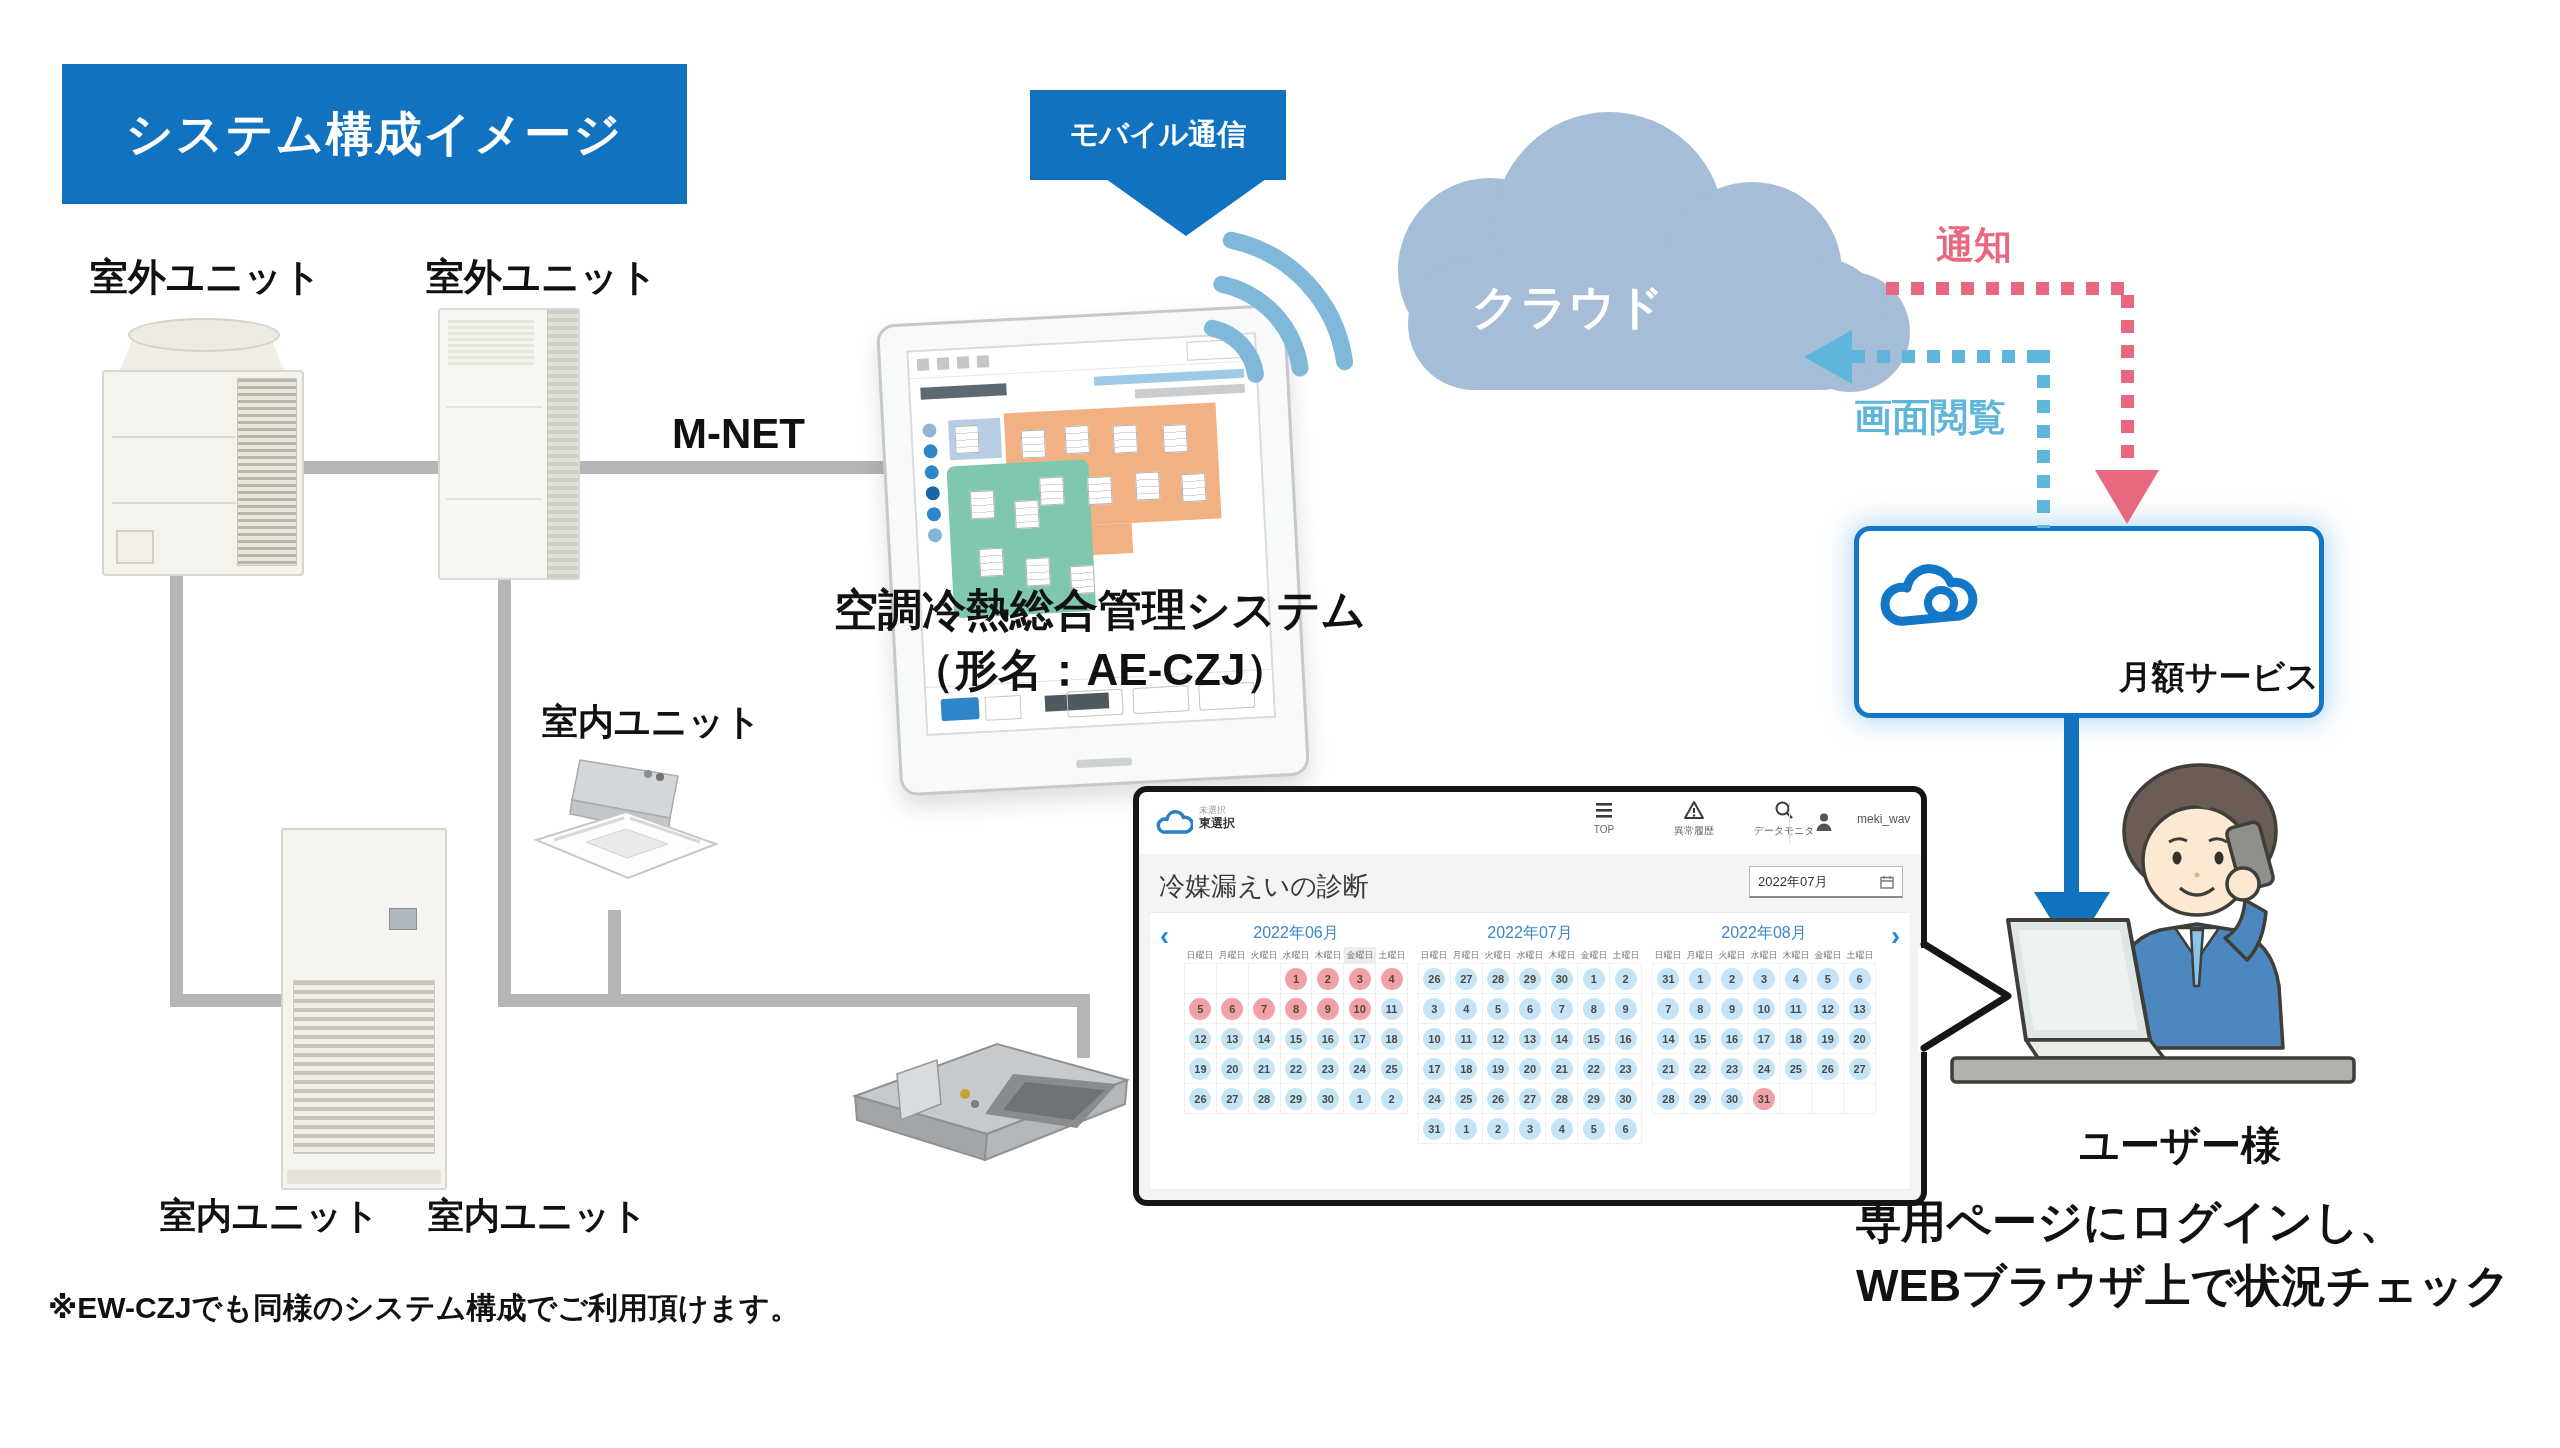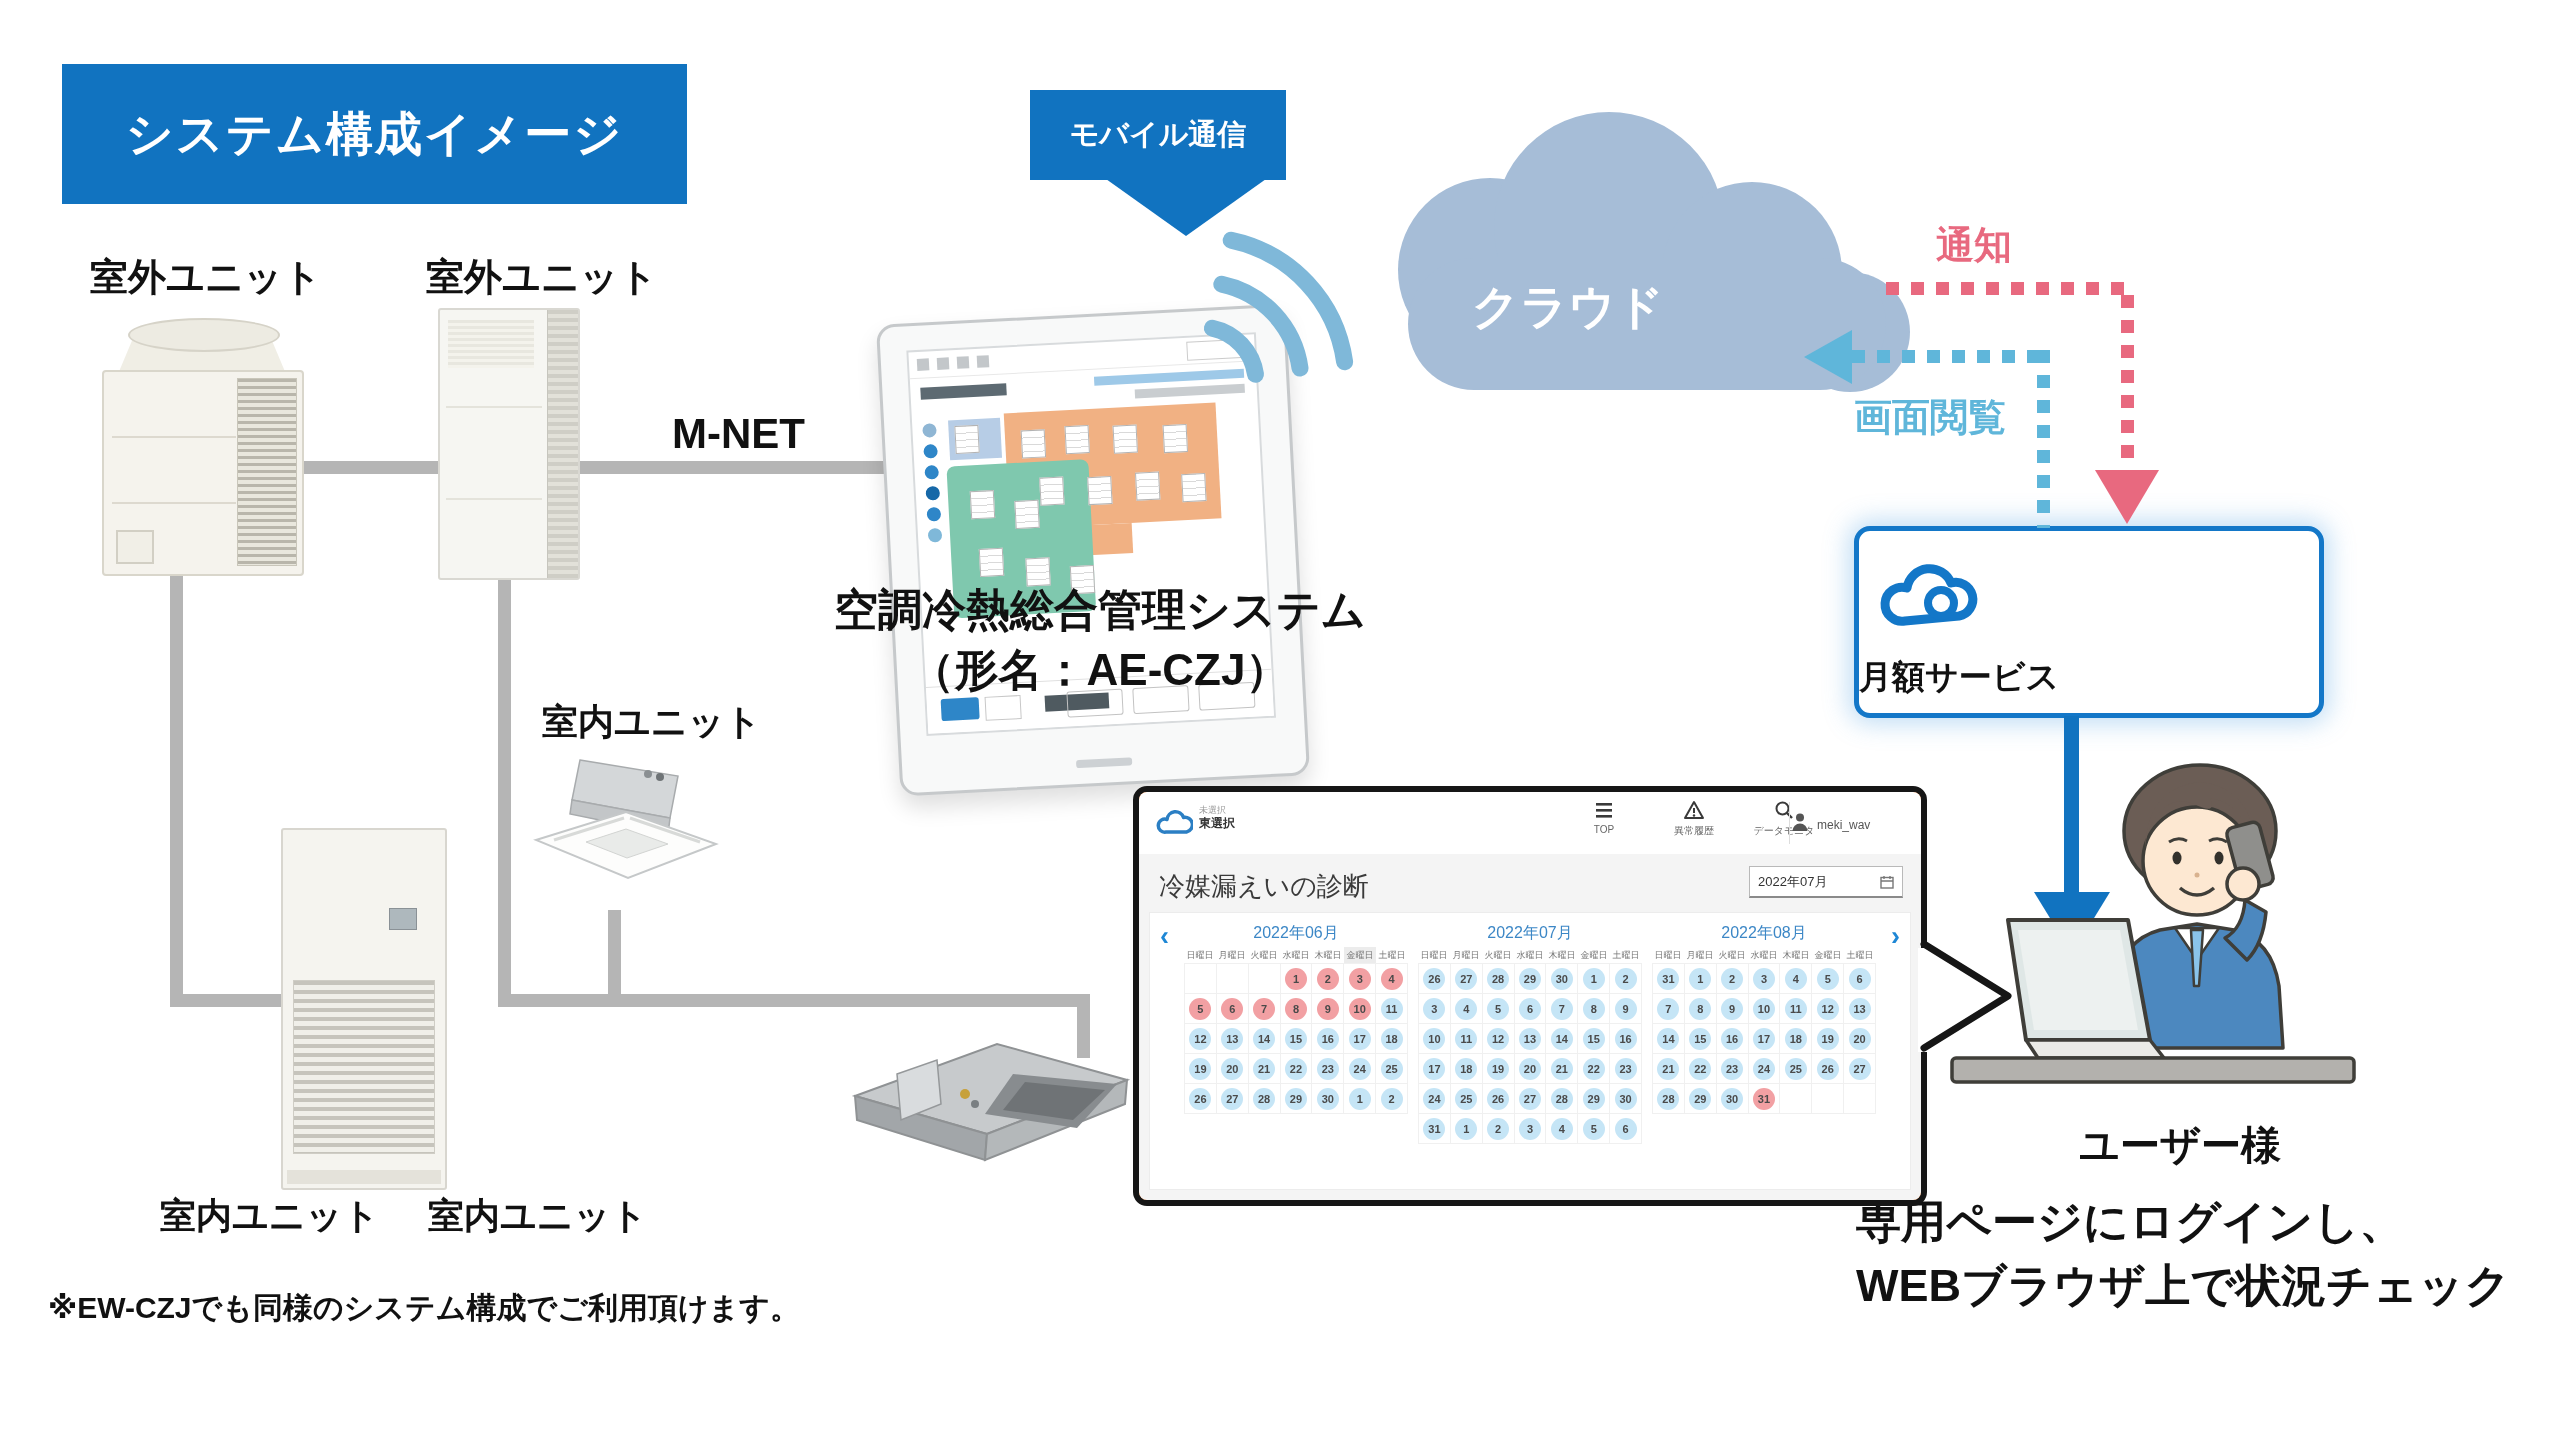--- a/index.html
+++ b/index.html
@@ -116,21 +116,21 @@
   #blue-head{left:1804px;top:330px;width:0;height:0;border-top:27px solid transparent;border-bottom:27px solid transparent;border-right:48px solid var(--view-blue);z-index:2;}
   #blue-h{left:1852px;top:350px;width:190px;z-index:2;}
   #blue-v{left:2037px;top:350px;height:178px;z-index:2;}
   #view-lbl{left:1854px;top:392px;font-size:38px;font-weight:800;color:var(--view-blue);z-index:2;}
 
   
   #mel-box{left:1854px;top:526px;width:470px;height:192px;background:#fff;border:5px solid var(--brand-blue);
     border-radius:16px;box-shadow:0 0 24px 6px rgba(80,160,225,.35);box-sizing:border-box;}
   #mel-logo{position:absolute;left:16px;top:20px;}
   #mel-brand{position:absolute;left:126px;top:36px;font-size:46px;font-weight:800;color:var(--brand-blue);letter-spacing:1px;white-space:nowrap;}
-  #mel-monthly{position:absolute;left:0;right:0;top:124px;text-align:left;font-size:33px;font-weight:800;color:#111;}
+  #mel-monthly{position:absolute;left:0;right:0;top:124px;text-align:right;font-size:33px;font-weight:800;color:#111;}
 
   
   #blue-line{left:2064px;top:716px;width:15px;height:180px;background:var(--primary-blue);}
   #blue-arrowhead{left:2034px;top:892px;width:0;height:0;border-left:38px solid transparent;border-right:38px solid transparent;border-top:62px solid var(--primary-blue);}
 
   
   #user-scene{left:1948px;top:736px;z-index:1;}
 
   
   #app-panel{left:1133px;top:786px;width:794px;height:420px;background:#f97316;border:6px solid #161616;
@@ -139,21 +139,21 @@
   .app-header{position:relative;height:62px;background:#fff;border-bottom:1px solid #e4e4e4;}
   .app-logo{position:absolute;left:16px;top:15px;}
   .logo-lines{position:absolute;left:60px;top:13px;line-height:1.2;}
   .logo-lines .l1{font-size:9px;color:#999;}
   .logo-lines .l2{font-size:12px;color:#333;font-weight:700;}
   .app-nav{position:absolute;left:432px;top:8px;display:flex;gap:24px;}
   .nav-item{width:66px;text-align:center;cursor:pointer;}
   .nav-item .glyph{height:22px;}
   .nav-item .nlabel{font-size:10px;color:#666;margin-top:2px;}
   .nav-divider{position:absolute;left:650px;top:10px;width:1px;height:42px;background:#ddd;}
-  .app-user{position:absolute;left:652px;top:20px;display:flex;align-items:flex-end;gap:8px;}
+  .app-user{position:absolute;left:676px;top:20px;display:flex;align-items:flex-start;gap:24px;}
   .app-user .uname{font-size:12px;color:#555;}
   .app-body{position:absolute;top:62px;left:0;right:0;bottom:0;background:#f4f4f4;}
   .app-title{position:absolute;left:20px;top:15px;font-size:26px;color:#3a3a3a;}
   .month-select{position:absolute;right:18px;top:12px;width:154px;height:32px;background:#fff;border:1px solid #b9b9b9;
     border-bottom:2px solid #8a8a8a;font-size:13px;color:#333;display:flex;align-items:center;justify-content:space-between;
     padding:0 8px;box-sizing:border-box;cursor:pointer;}
   .cal-card{position:absolute;left:10px;right:10px;top:58px;bottom:10px;background:#fff;border:1px solid #ececec;}
   .cal-prev,.cal-next{position:absolute;top:8px;font-size:27px;color:var(--chevron-blue);font-weight:700;cursor:pointer;}
   .cal-prev{left:10px;} .cal-next{right:10px;}
   .cal-row{position:absolute;left:34px;right:34px;top:6px;display:flex;justify-content:space-between;}

